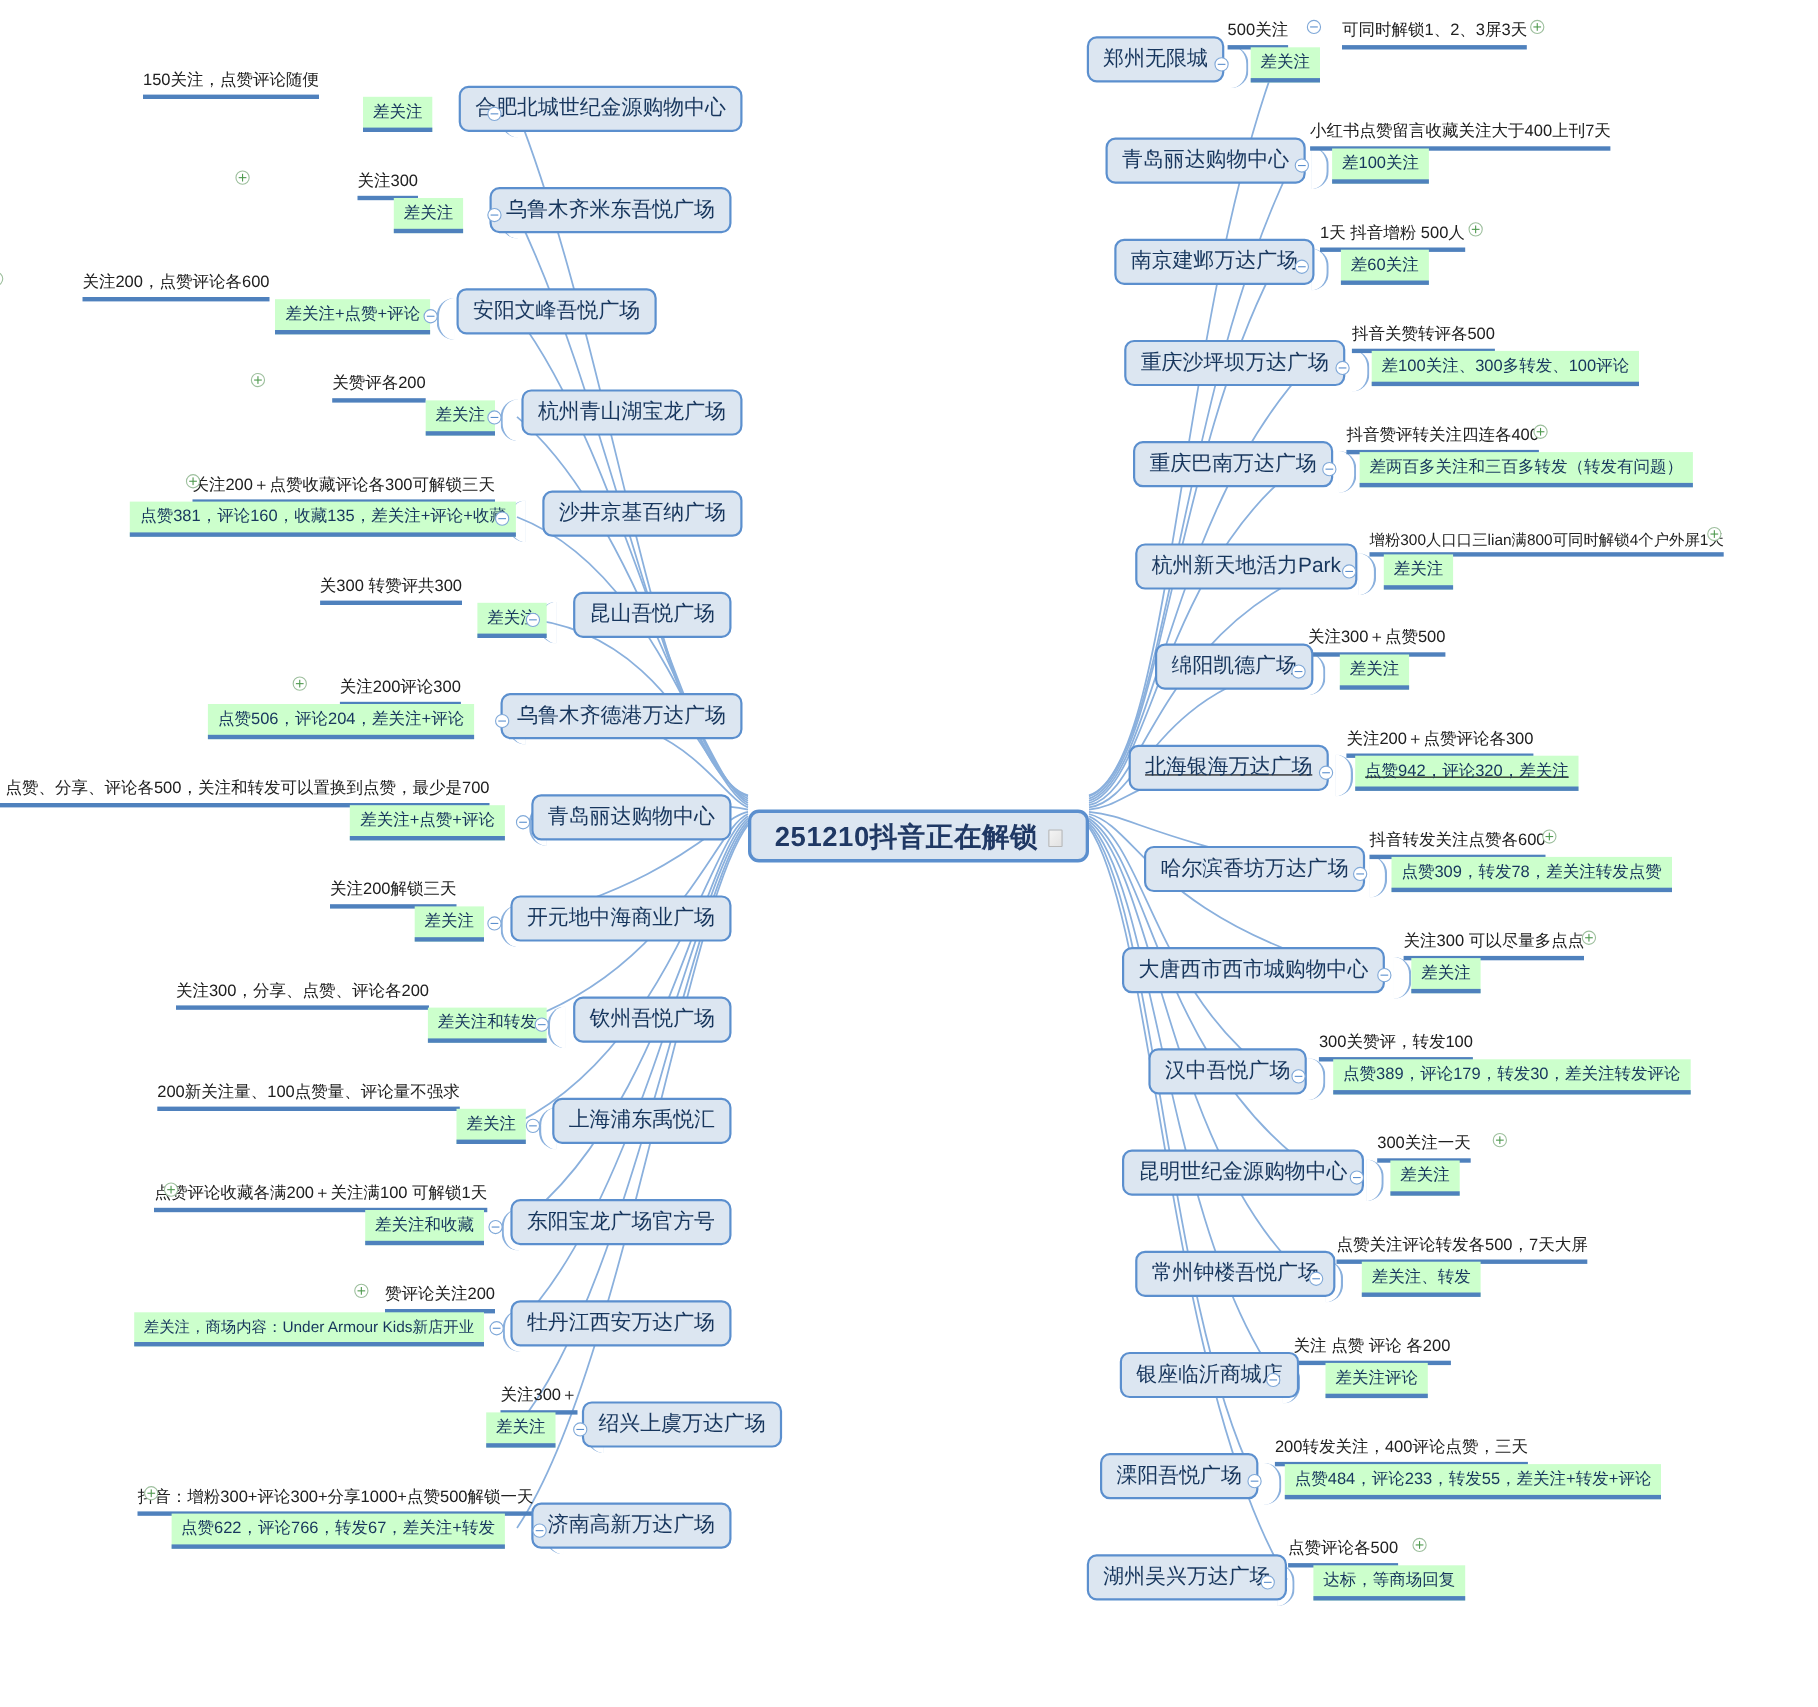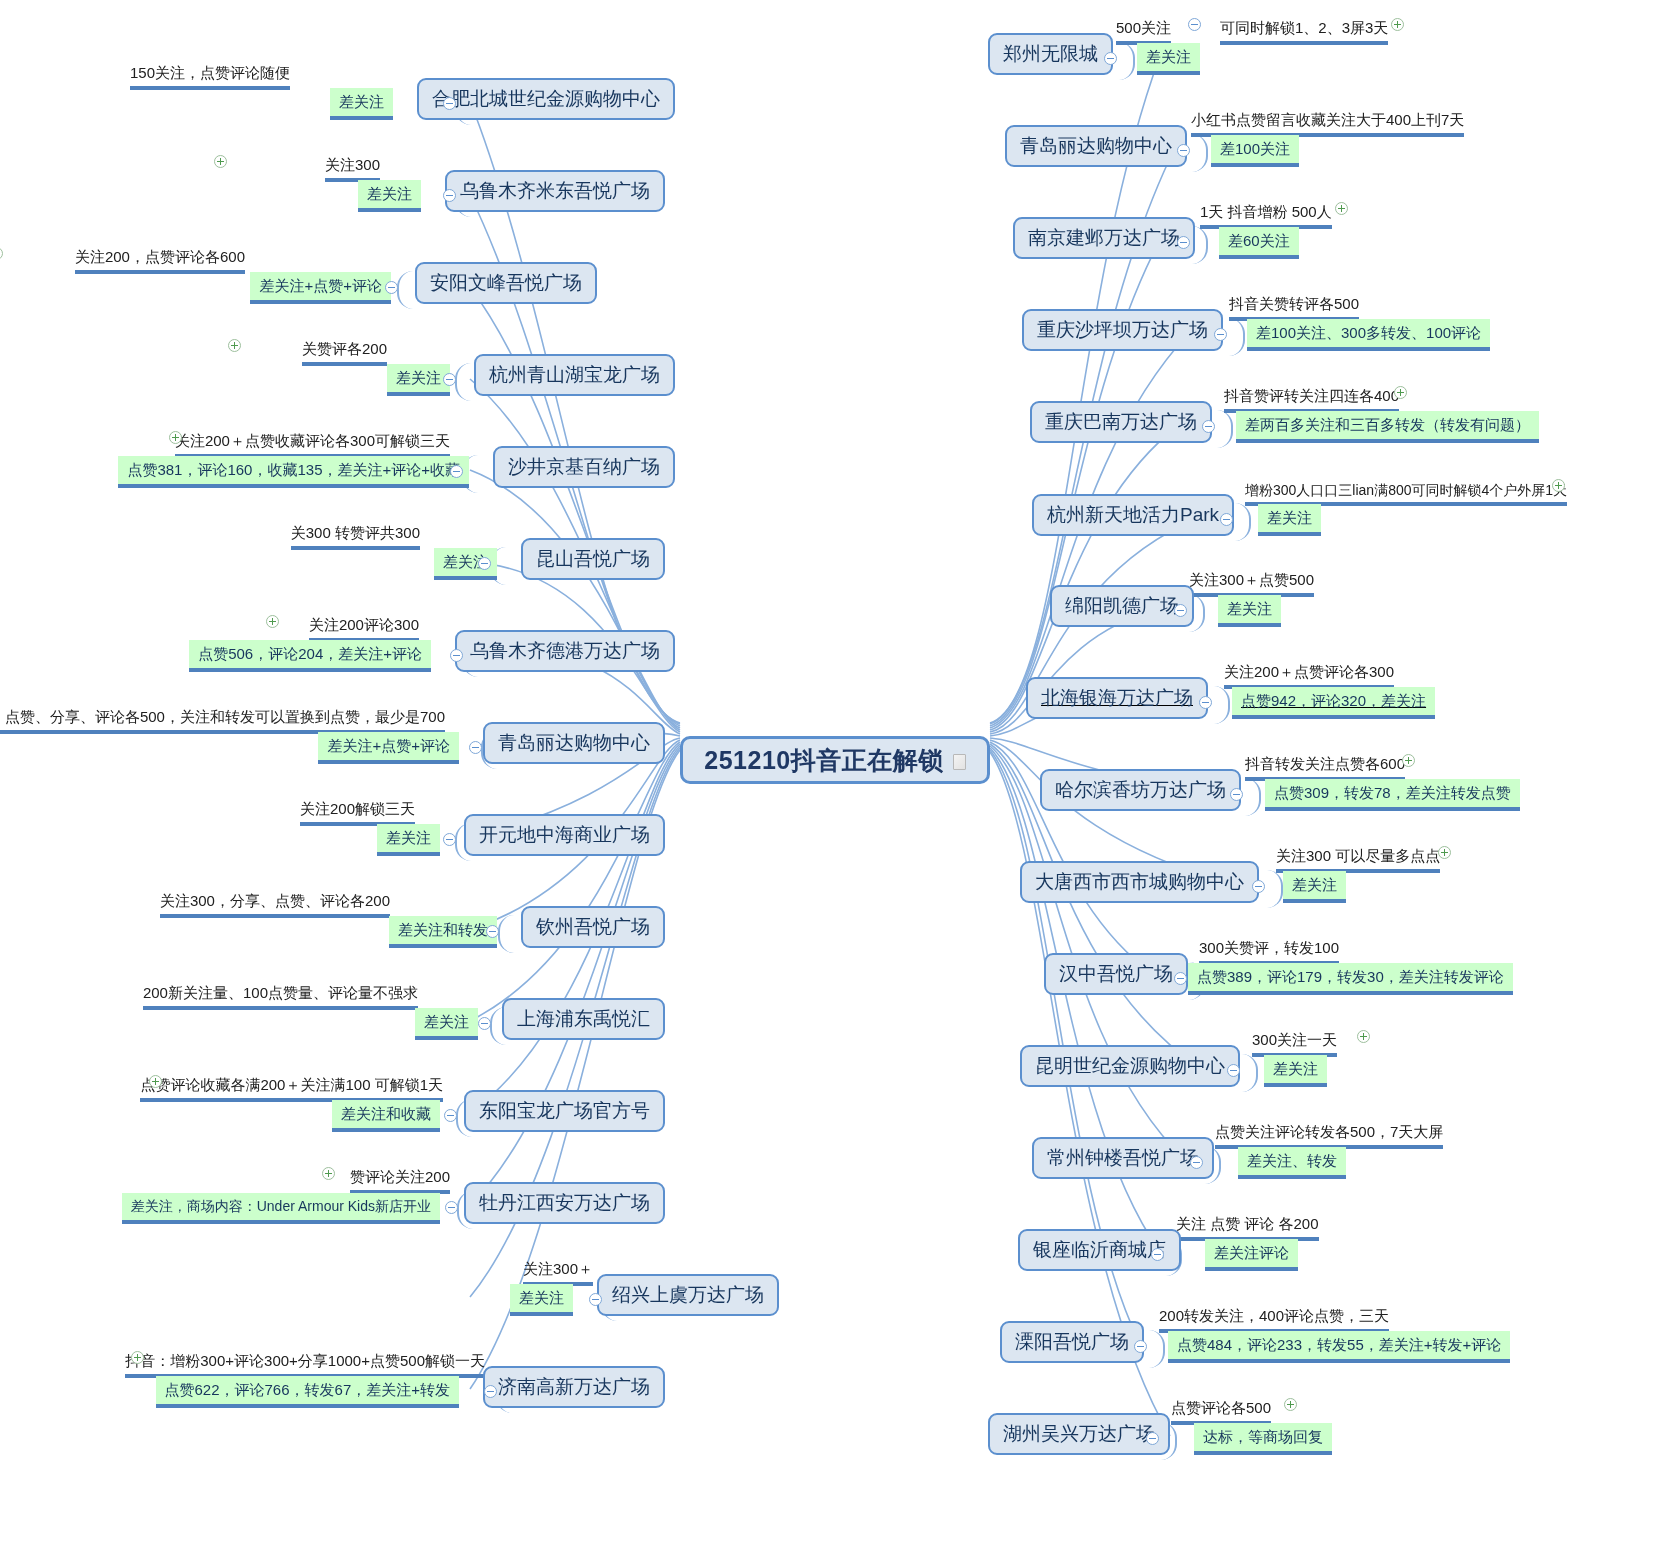--- a/index.html
+++ b/index.html
@@ -316,21 +316,21 @@
     <div class="note" style="right:215px; bottom:30px;">赞评论关注200</div>
     <span class="toggle plus gmark" style="right:330px; bottom:44px;"></span>
     <div class="row-inner">
       <div class="sub small" style="margin-right:24px;">差关注，商场内容：Under Armour Kids新店开业</div>
       <span class="toggle" style="right:207px; bottom:10px;"></span>
       <span class="bracket left" style="right:192px; bottom:-5px;"></span>
       <div class="topic">牡丹江西安万达广场</div>
     </div>
   </div>
 
-  <div class="row left" style="left:0px; top:1274px; width:779px;">
+  <div class="row left" style="left:0px; top:1274px; width:711px;">
     <div class="note" style="right:186px; bottom:30px;">关注300＋</div>
     <div class="row-inner">
       <div class="sub" style="margin-right:24px;">差关注</div>
       <span class="toggle" style="right:177px; bottom:10px;"></span>
       <span class="bracket left" style="right:162px; bottom:-5px;"></span>
       <div class="topic">绍兴上虞万达广场</div>
     </div>
   </div>
 
   <div class="row left" style="left:0px; top:1366px; width:665px;">
@@ -451,21 +451,21 @@
       <div class="sub" style="margin-left:24px;">差关注</div>
     </div>
   </div>
 
   <div class="row right" style="left:1044px; top:953px;">
     <div class="note" style="left:155px; bottom:30px;">300关赞评，转发100</div>
     <div class="row-inner">
       <div class="topic">汉中吾悦广场</div>
       <span class="toggle" style="left:130px; bottom:10px;"></span>
       <span class="bracket right" style="left:145px; bottom:-5px;"></span>
-      <div class="sub" style="">点赞389，评论179，转发30，差关注转发评论</div>
+      <div class="sub" style="margin-left:24px;">点赞389，评论179，转发30，差关注转发评论</div>
     </div>
   </div>
 
   <div class="row right" style="left:1020px; top:1045px;">
     <div class="note" style="left:232px; bottom:30px;">300关注一天</div>
     <span class="toggle plus gmark" style="left:337px; bottom:44px;"></span>
     <div class="row-inner">
       <div class="topic">昆明世纪金源购物中心</div>
       <span class="toggle" style="left:207px; bottom:10px;"></span>
       <span class="bracket right" style="left:222px; bottom:-5px;"></span>

